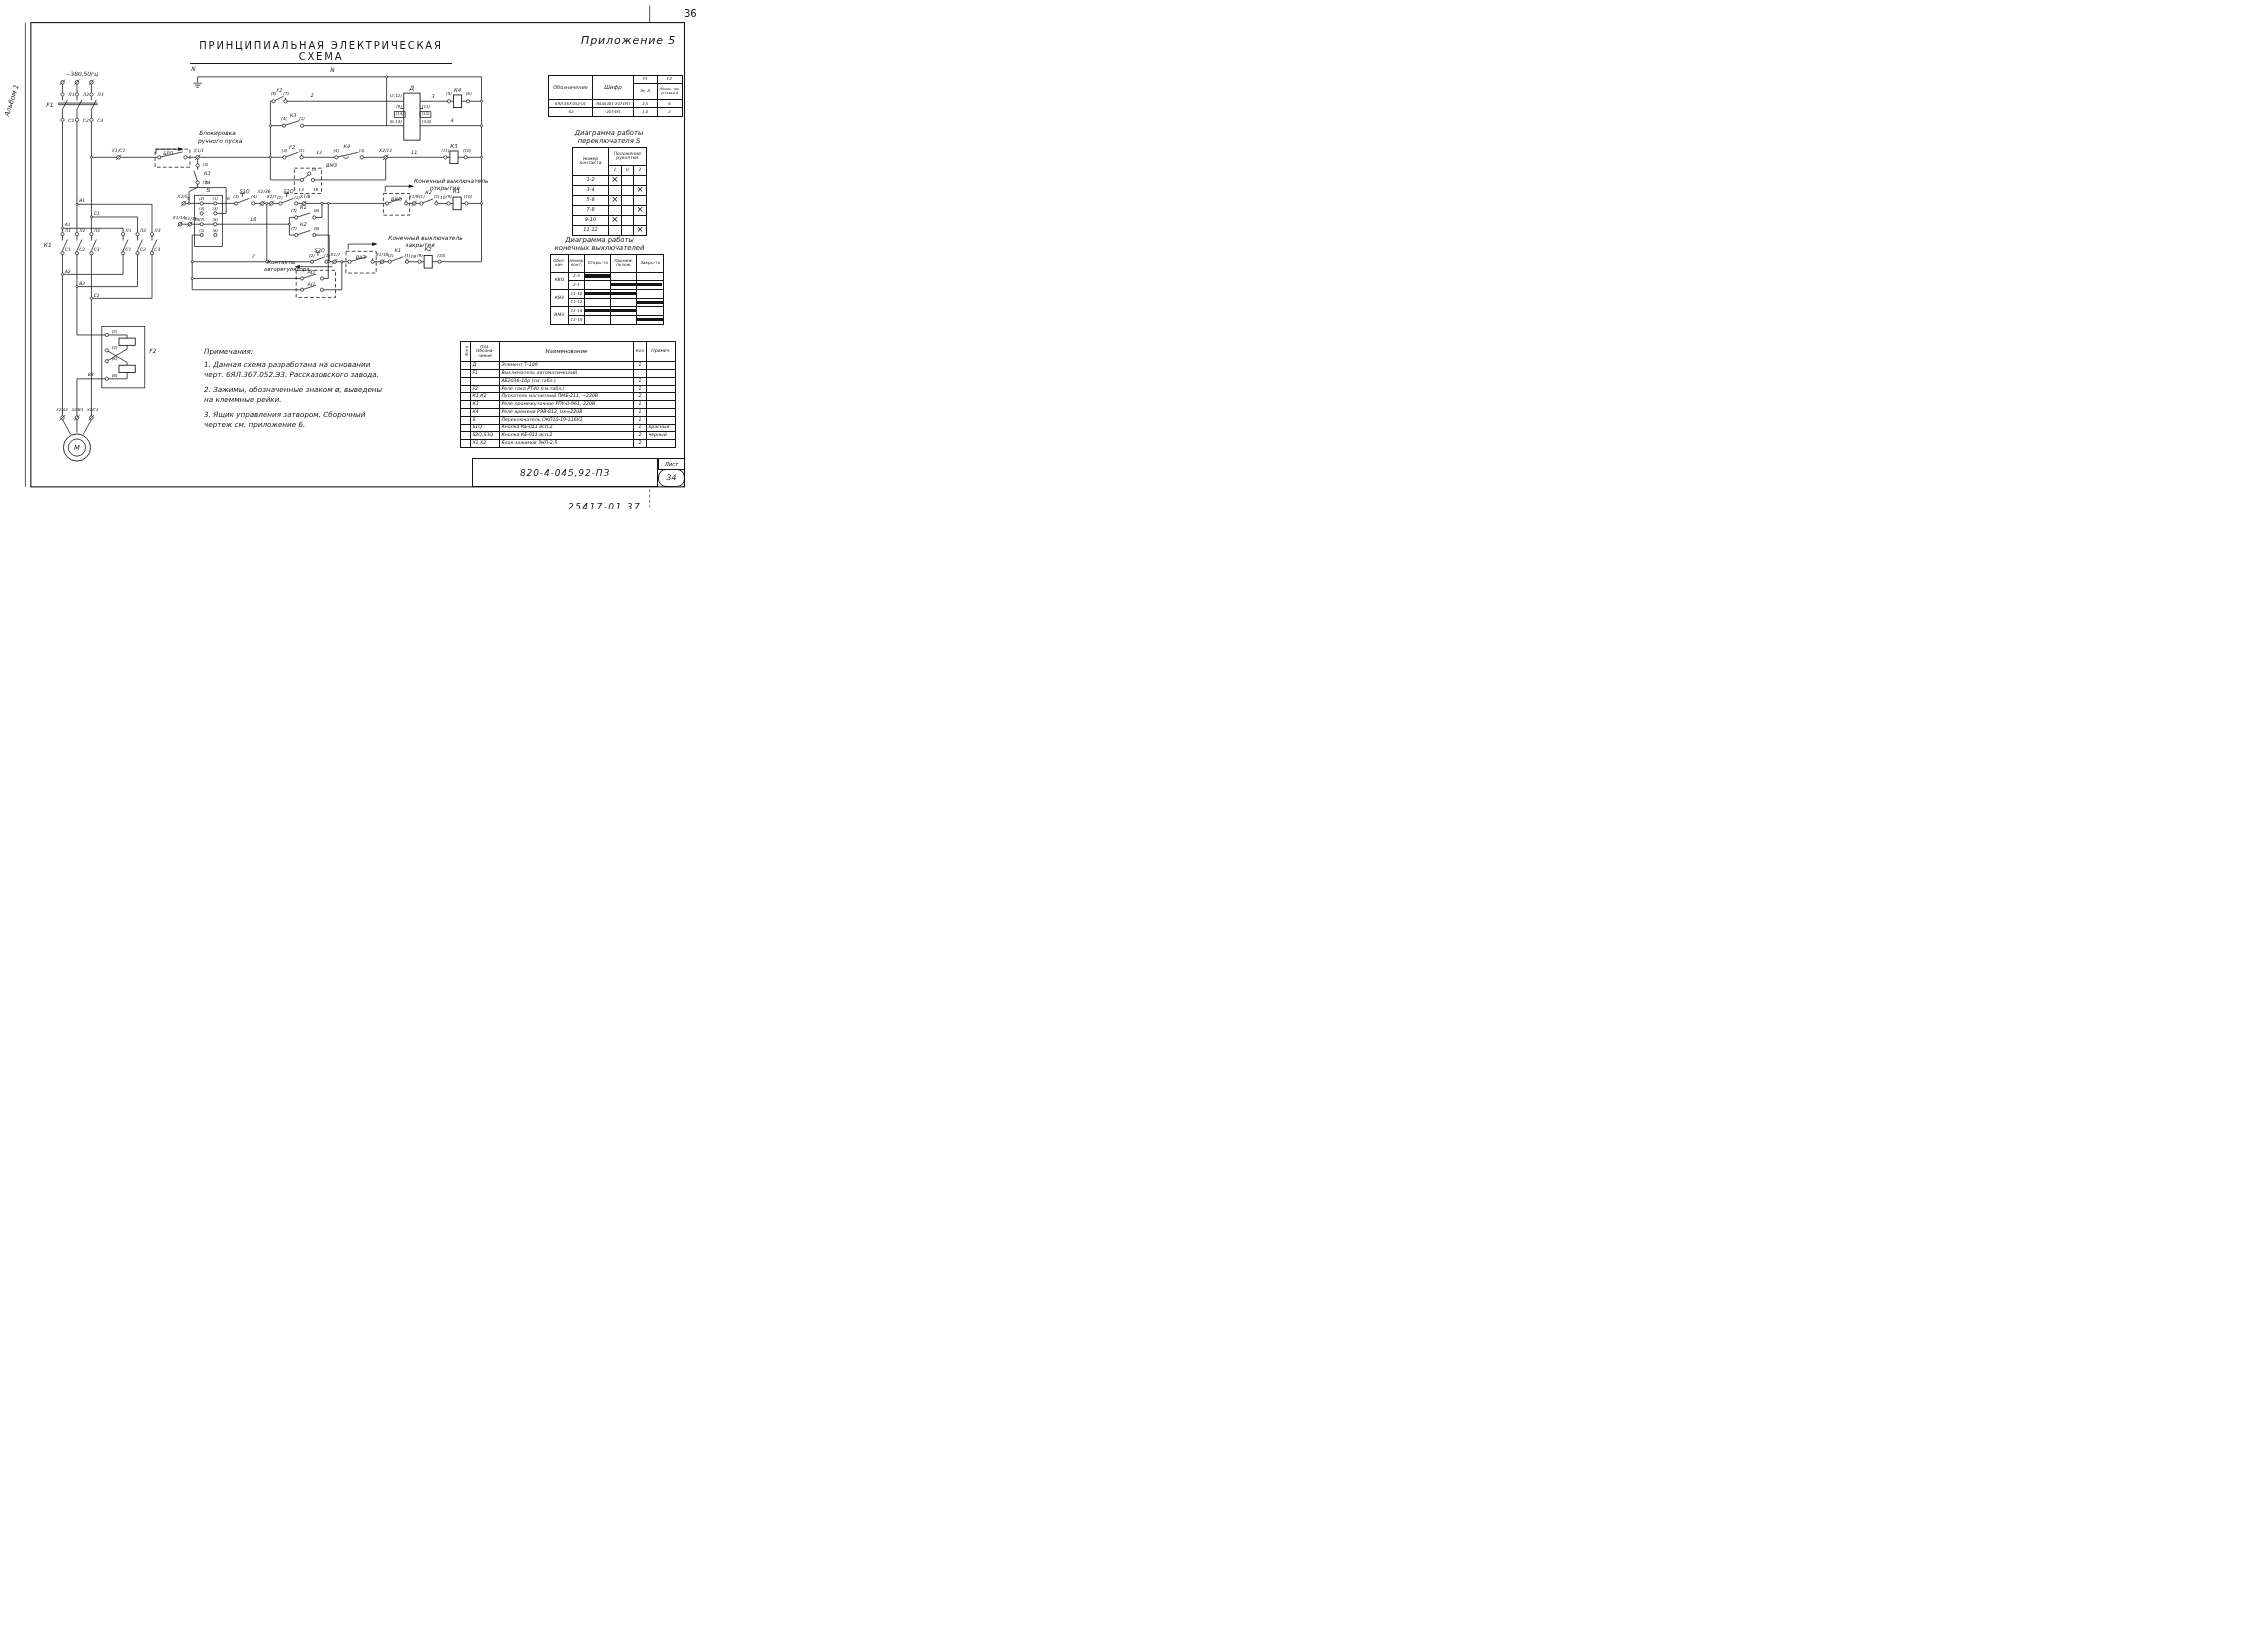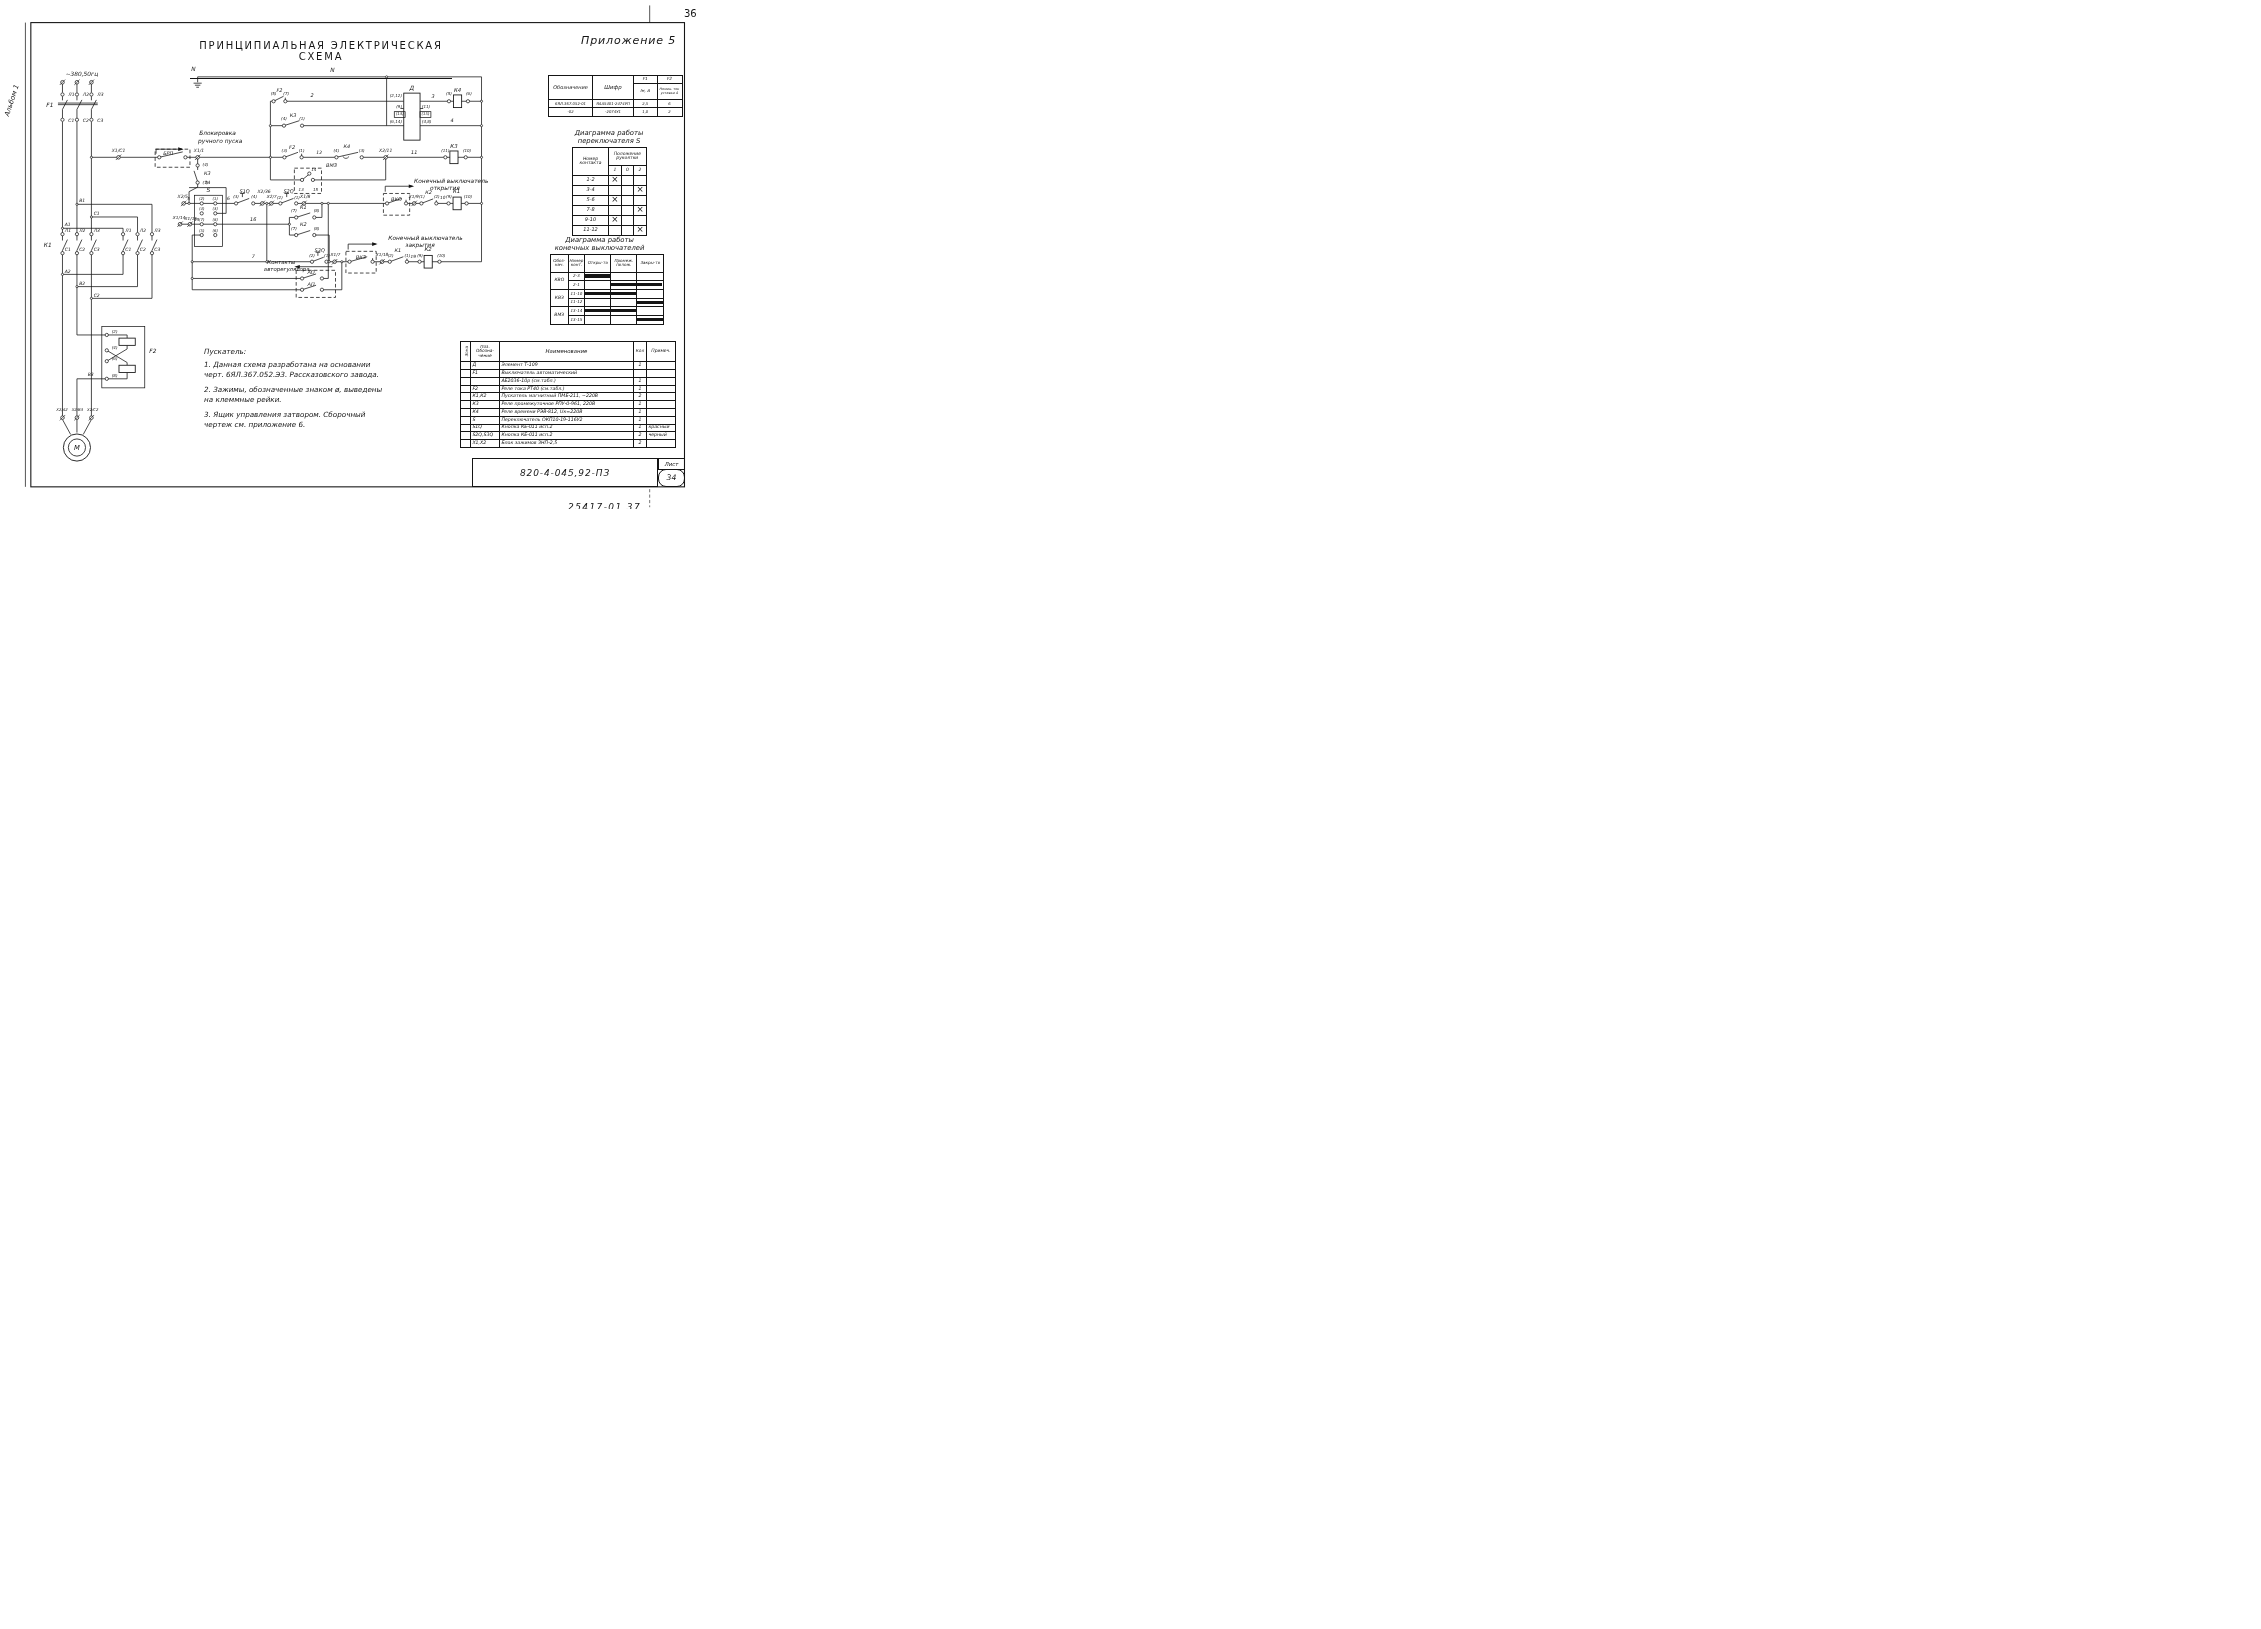--- a/index.html
+++ b/index.html
@@ -6,21 +6,21 @@
   html,body { width:709px; height:509px; background:#ffffff; color:#151515;
     font-family:"DejaVu Sans", sans-serif; font-style:italic; overflow:hidden; position:relative; }
   #stage { position:absolute; left:0; top:0; width:709px; height:509px; }
   svg { position:absolute; left:0; top:0; }
   .abs { position:absolute; }
   .upright { font-style:normal; }
   
   #page-num { left:653px; top:8.1px; font-size:10px;margin-left:31px; }
   #appendix { left:581px; top:34px; font-size:11px; letter-spacing:0.9px; }
   #main-title { left:190px; top:40px; width:262px; text-align:center; font-size:10px;
-    letter-spacing:1.8px; font-style:normal; border-bottom:0.9px solid #151515; padding-bottom:16px; }
+    letter-spacing:1.8px; font-style:normal; border-bottom:0.9px solid #151515; padding-bottom:1px; }
   #album { left:2.7px; top:115px; font-size:6.8px; transform:rotate(-72deg); transform-origin:left top; white-space:nowrap; }
   #footer-num { left:568px; top:502px; font-size:9px; letter-spacing:1.4px; }
   
   table { border-collapse:collapse; table-layout:fixed; }
   td, th { border:0.7px solid #151515; font-weight:normal; text-align:center; vertical-align:middle;
     overflow:hidden; padding:0 0.5px; line-height:1.05; }
   .ttl { text-align:center; font-size:6.8px; line-height:1.15; }
   #ref-table-wrap   { left:548px; top:75px; }
   #ref-table        { width:133px; height:41px; font-size:4.3px; }
   #ref-table td     { border-width:0.9px; }
@@ -778,21 +778,21 @@
             <td>X1,X2</td>
             <td>Блок зажимов ЗНП-2,5</td>
             <td class="c">2</td>
             <td></td>
           </tr>
   </tbody>
       </table>
     </div>
 
   <div class="abs" id="notes">
-    <div class="nt">Пускатель:</div>
+    <div class="nt">Примечания:</div>
   <div class="ni">1. Данная схема разработана на основании
 черт. 6ЯЛ.367.052.ЭЗ. Рассказовского завода.</div>
       <div class="ni">2. Зажимы, обозначенные знаком ø, выведены
 на клеммные рейки.</div>
       <div class="ni">3. Ящик управления затвором. Сборочный
 чертеж см. приложение 6.</div>
     </div>
 
   <div class="tb" id="tb-main">820-4-045,92-ПЗ</div>
   <div class="tb" id="tb-list">Лист</div>

